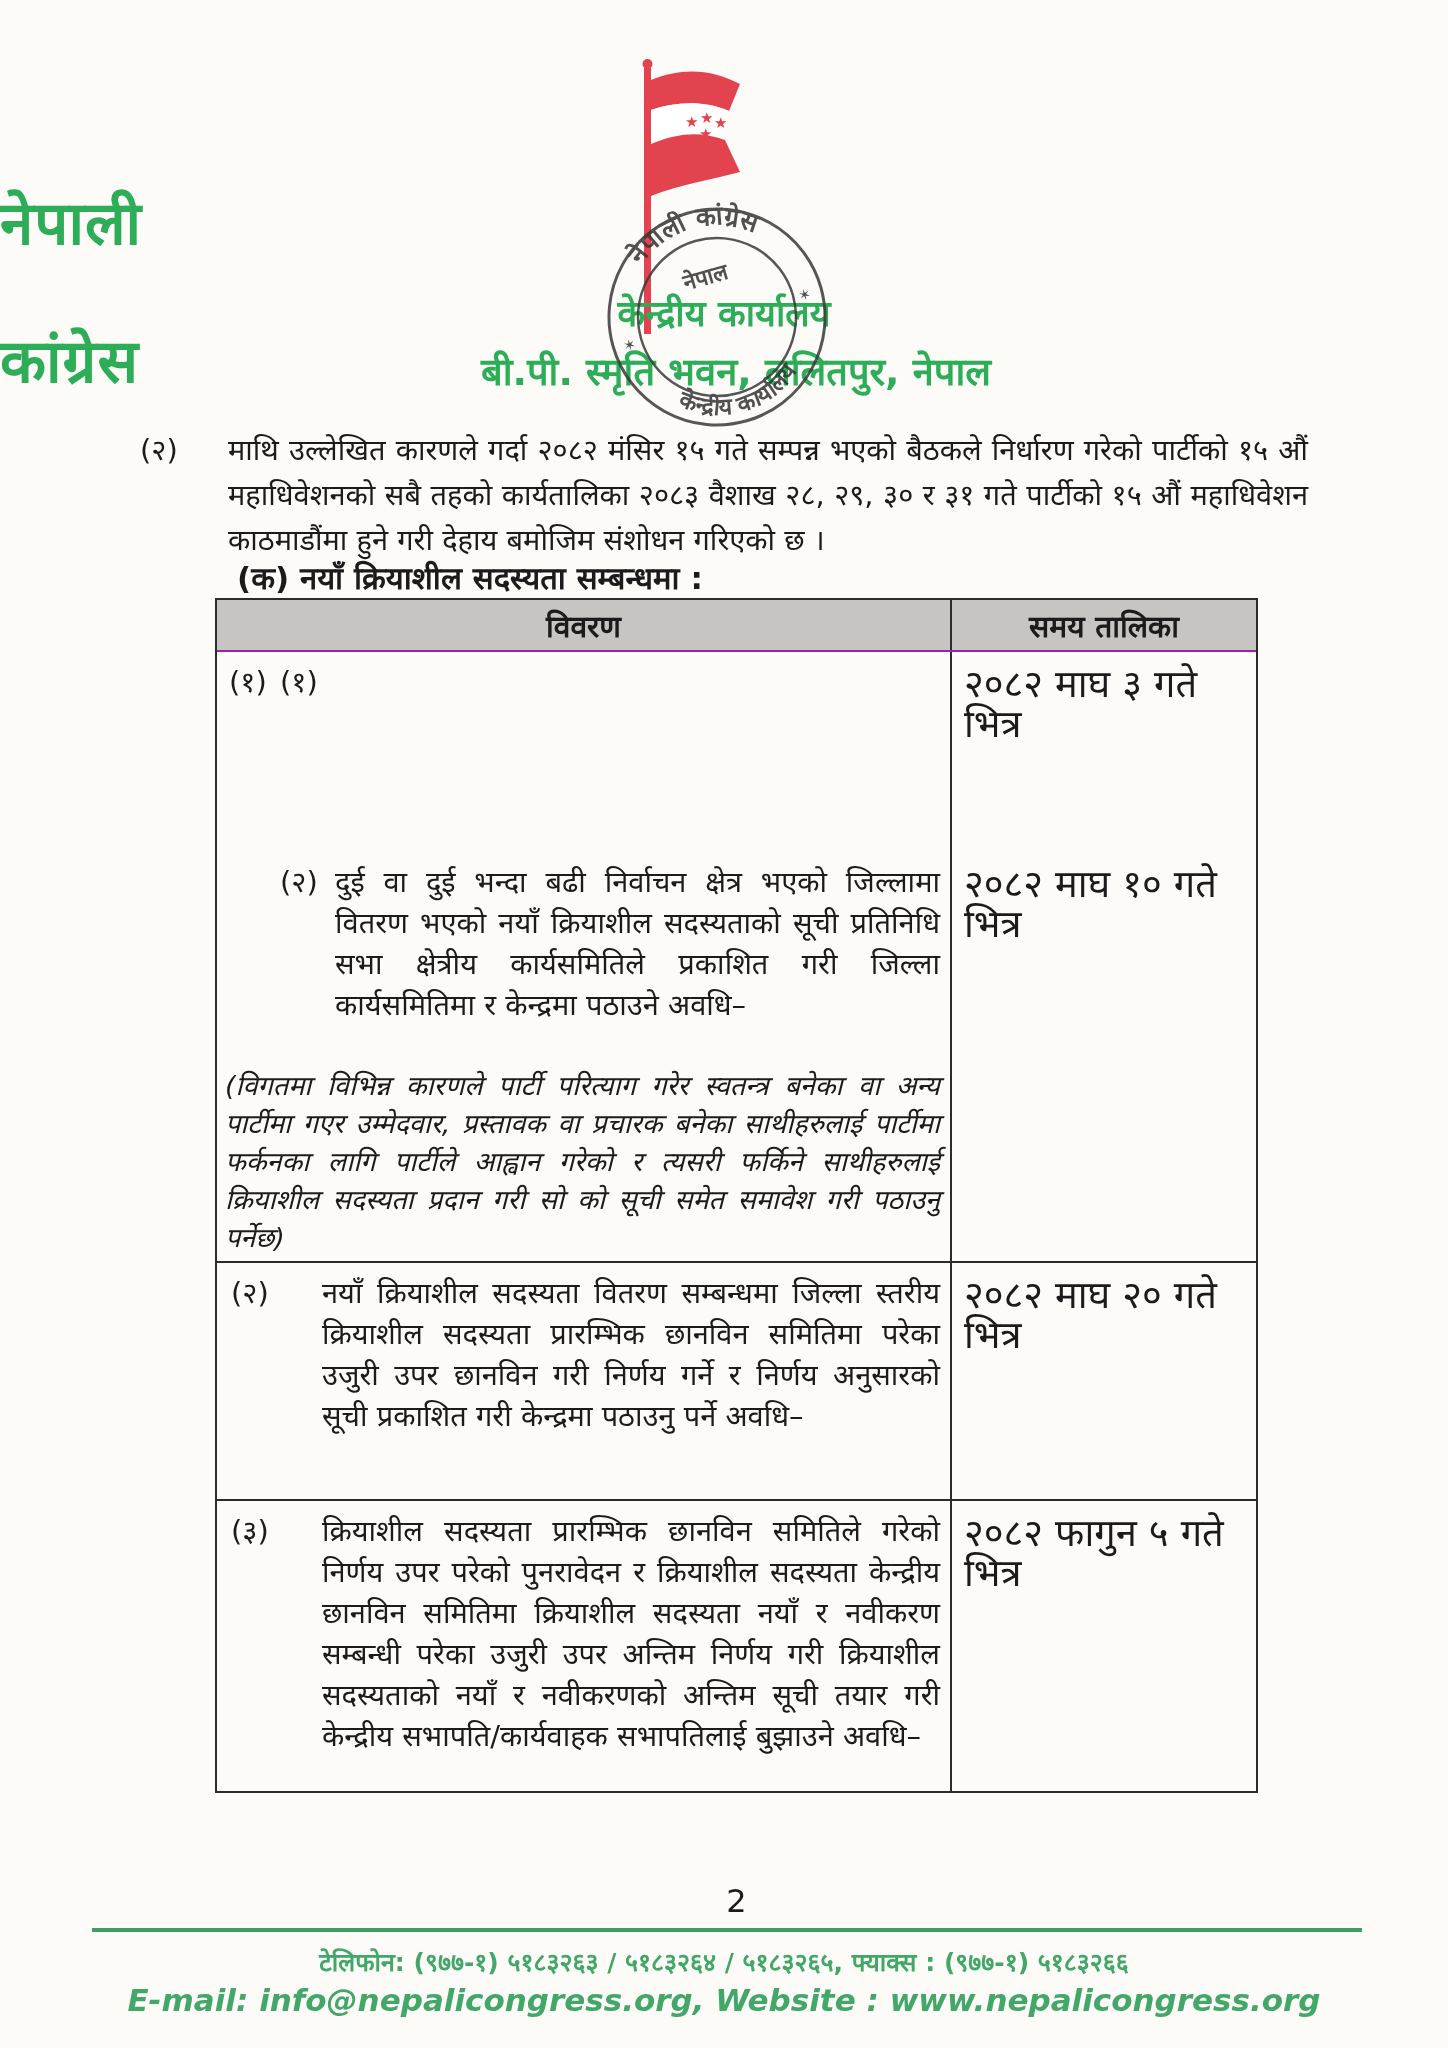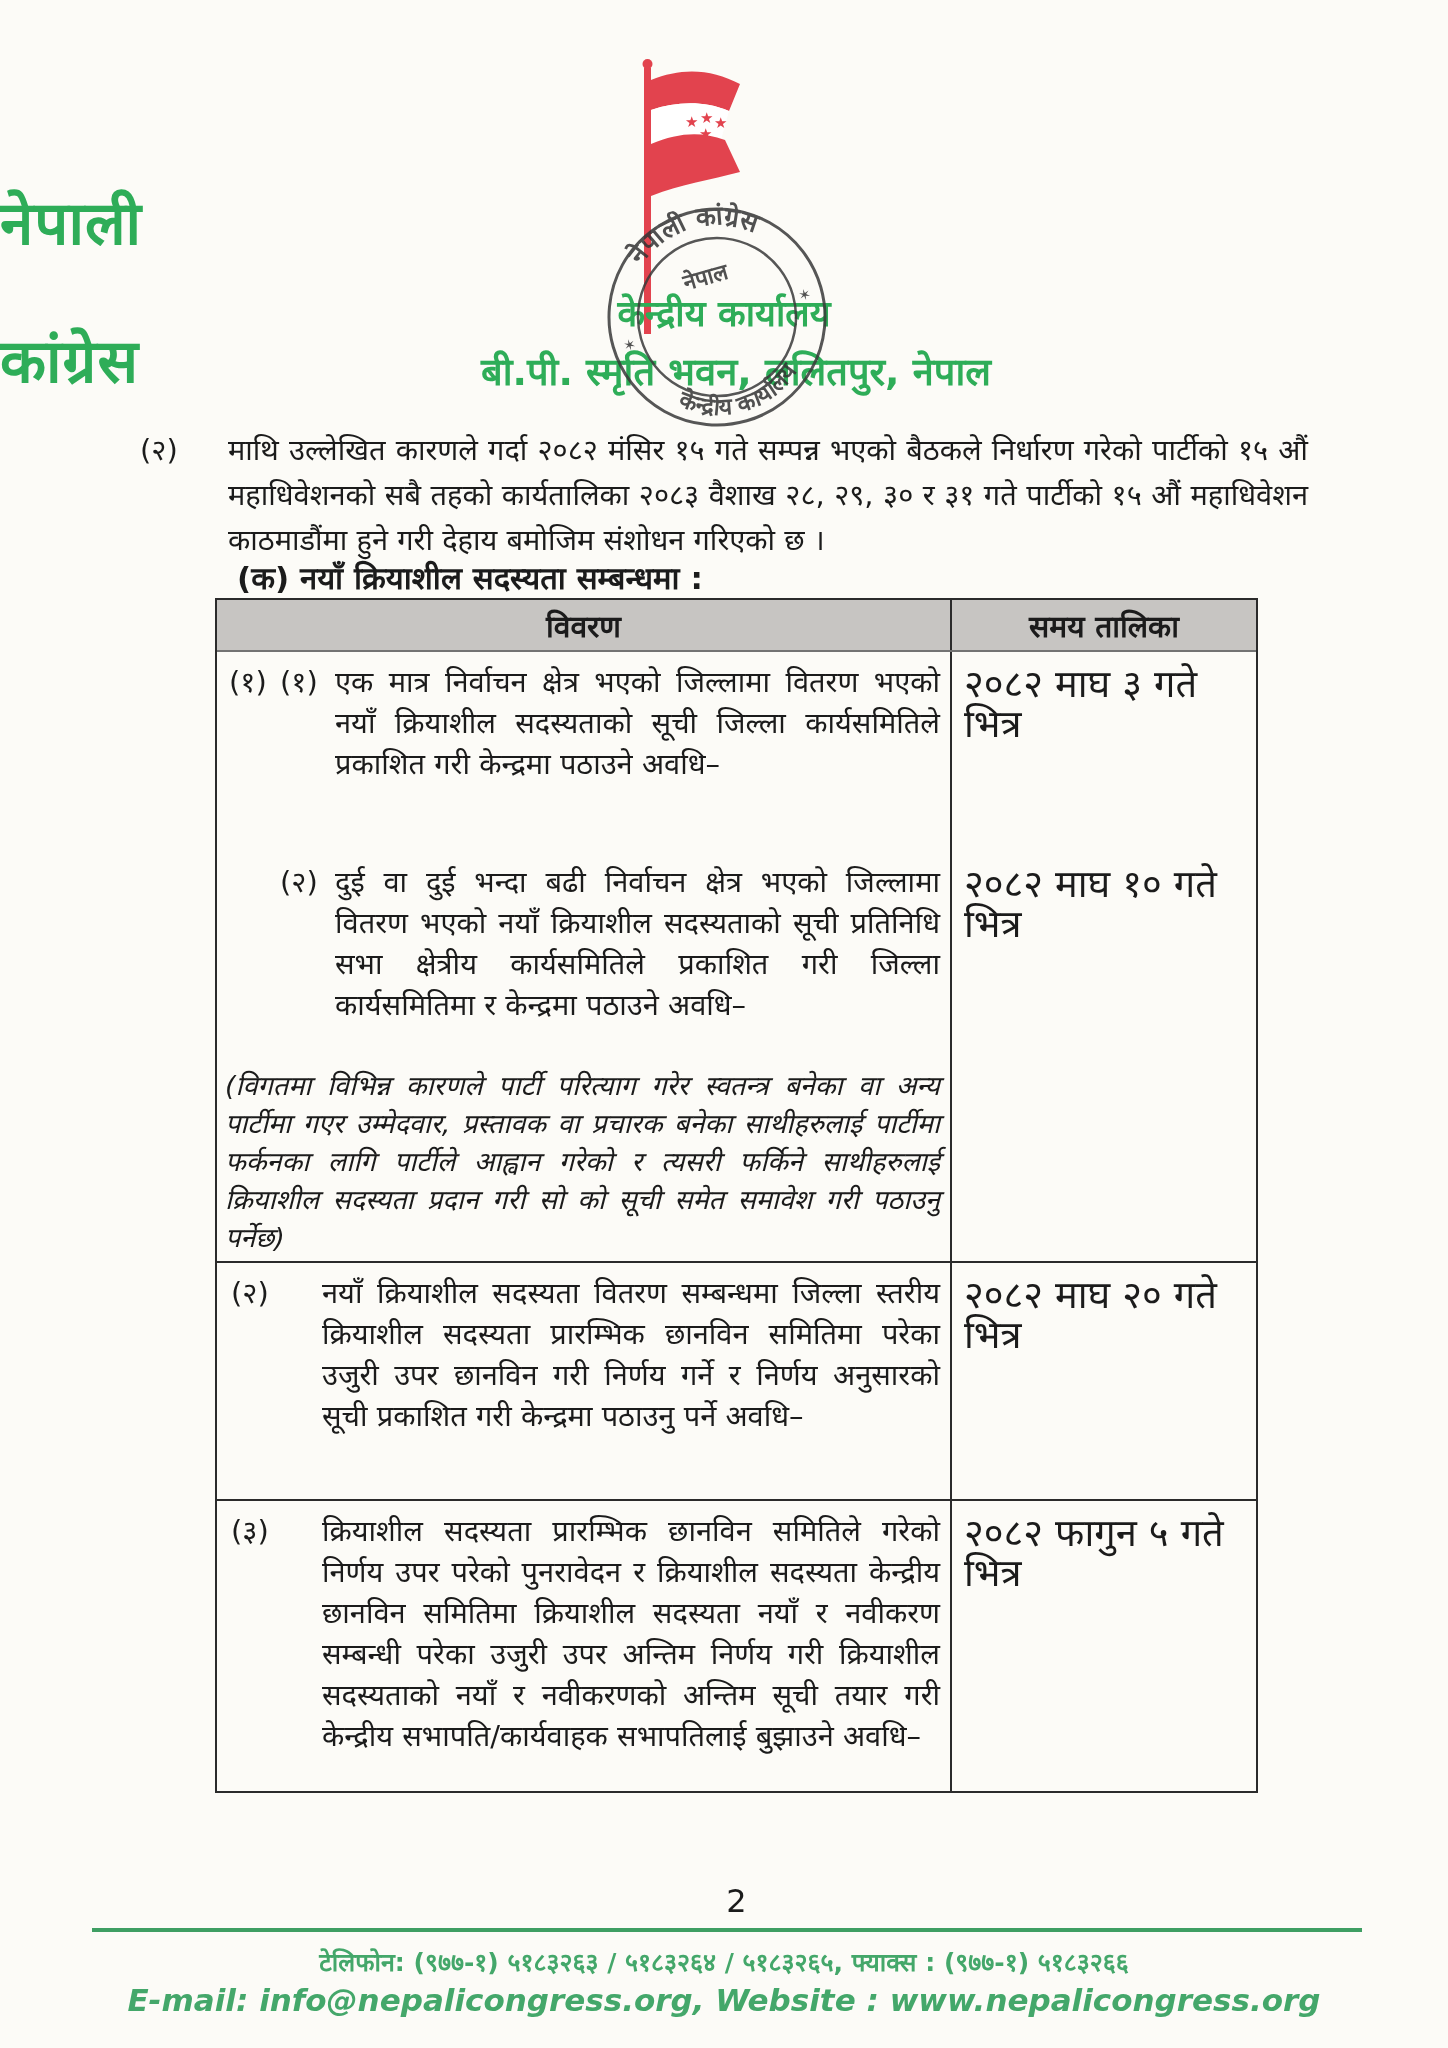--- a/index.html
+++ b/index.html
@@ -40,21 +40,21 @@
   .para2-text { flex:1; text-align:justify; }
   .section-heading {
     position:absolute; left:237px; top:556px;
     font-size:31px; font-weight:bold;
   }
   
   .sched-table {
     position:absolute; left:215px; top:598px; width:1043px;
     border:2px solid #2b2b2b; background:transparent;
   }
-  .thead { display:flex; background:#c7c5c2; border-bottom:2px solid #737373; }
+  .thead { display:flex; background:#c7c5c2; border-bottom:2px solid #a21caf; }
   .th-l {
     width:735px; border-right:2px solid #2b2b2b;
     display:flex; align-items:center; justify-content:center;
     font-weight:bold; font-size:30px; height:50px;
   }
   .th-r { flex:1; display:flex; align-items:center; justify-content:center;
     font-weight:bold; font-size:30px; height:50px;text-align:center; }
   .band { display:flex; }
   .row-sep { border-top:2px solid #2b2b2b; }
   .cell-l { width:735px; border-right:2px solid #2b2b2b; padding:10px 10px 4px 0; }
@@ -145,21 +145,20 @@
     <div class="thead">
       <div class="th-l">विवरण</div>
       <div class="th-r">समय तालिका</div>
     </div>
 
     <div class="band b1">
       <div class="cell-l">
         <div class="subitem">
           <span class="num1">(१)</span>
           <span class="sub1">(१)</span>
-          <span class="itxt">एक मात्र निर्वाचन क्षेत्र भएको जिल्लामा वितरण भएको नयाँ क्रियाशील सदस्यताको सूची जिल्ला कार्यसमितिले प्रकाशित गरी केन्द्रमा पठाउने अवधि–</span>
         </div>
       </div>
       <div class="cell-r">२०८२ माघ ३ गते भित्र</div>
     </div>
 
     <div class="band b2">
       <div class="cell-l">
         <div class="subitem">
           <span class="num1"></span>
           <span class="sub1">(२)</span>

